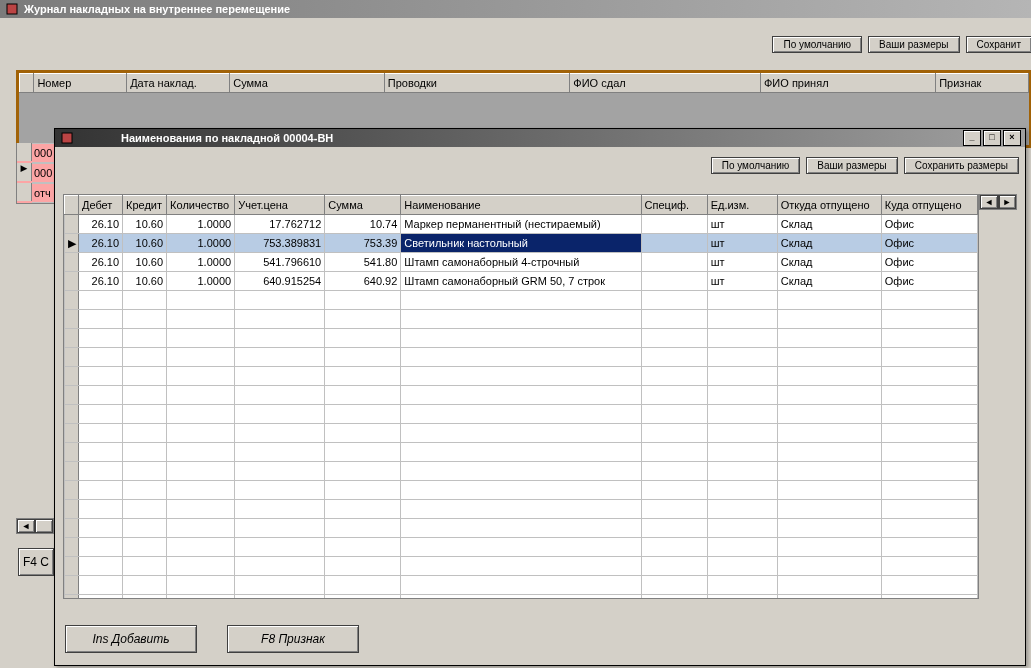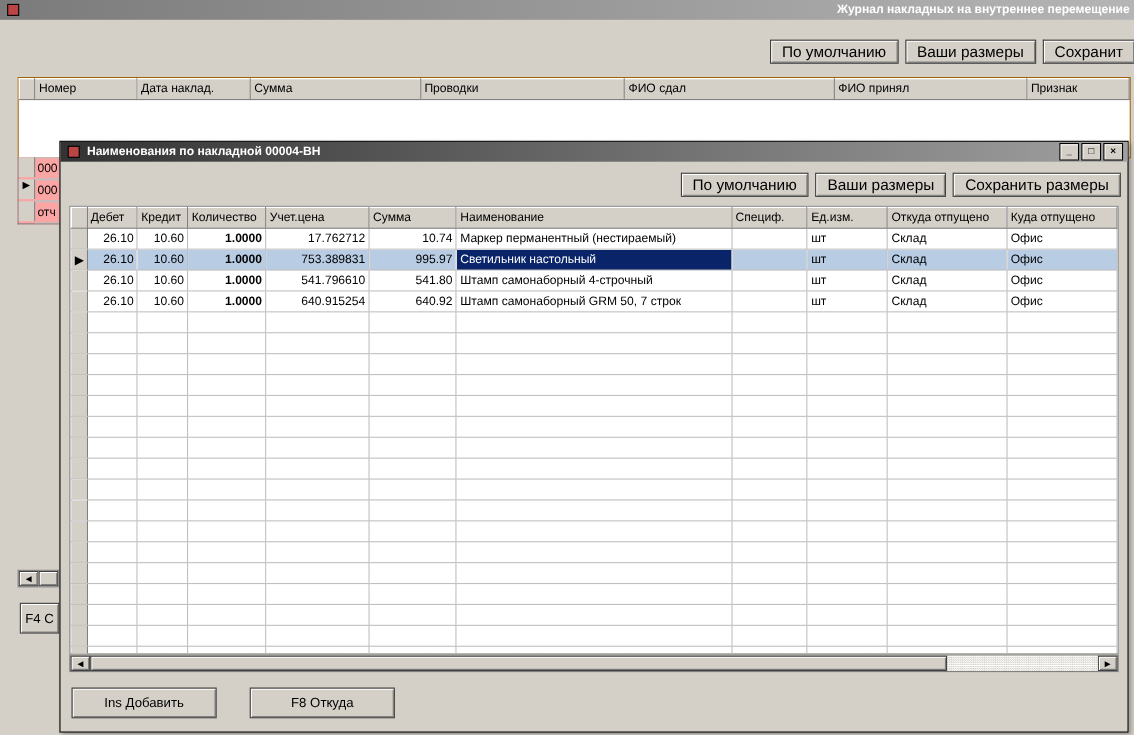--- a/index.html
+++ b/index.html
@@ -16,23 +16,22 @@
   }
   .titlebar {
     display: flex;
     align-items: center;
     height: 18px;
     background: linear-gradient(to right, #7B7B7B, #B5B5B5);
     color: #fff;
     font-weight: bold;
     padding: 0 4px;
     box-sizing: border-box;
-    justify-content: space-between;
-  }
-  .titlebar.dark { background: linear-gradient(to right, #333333, #A0A0A0); }
+  }
+  .titlebar.dark { background: linear-gradient(to right, #333333, #A0A0A0); gap: 42px; }
   .titlebar .icon-slot {
     width: 16px; height: 16px;
     margin-right: 4px;
     display: flex; align-items: center; justify-content: center;
   }
   .titlebar .spacer { flex: 1; }
   .winctl { display: flex; gap: 2px; }
   .winbtn {
     width: 16px; height: 14px;
     background: #D4D0C8;
@@ -61,21 +60,21 @@
     padding: 10px 6px 8px 6px;
     gap: 6px;
   }
   .toolbar.partial { padding-right: 0; overflow: hidden; }
 
   .btn {
     border: 1px solid #404040;
     background: #D4D0C8;
     box-shadow: inset 1px 1px 0 #fff, inset -1px -1px 0 #808080;
     padding: 2px 10px;
-    font-size: 14px;
+    font-size: 10px;
     white-space: nowrap;
     cursor: default;
   }
   .btn.cut { border-right: none; }
 
   .bigbtn {
     border: 1px solid #404040;
     background: #D4D0C8;
     box-shadow: inset 1px 1px 0 #fff, inset -1px -1px 0 #808080;
     padding: 6px 0;
@@ -101,21 +100,21 @@
   table.grid th {
     background: #D4D0C8;
     font-weight: normal;
     text-align: left;
     border-top: 1px solid #fff;
     border-left: 1px solid #fff;
     border-right: 1px solid #808080;
     border-bottom: 1px solid #808080;
   }
   .num { text-align: right; }
-  .bold { font-weight: bold; }
+  .bold { font-weight: normal; }
 
   tr.selected td {
     background: #0A246A;
     color: #fff;
   }
   tr.selected-light td.light { background: #B8CCE4; color: #000; }
 
   .rowmarker {
     width: 14px; min-width: 14px;
     background: #D4D0C8 !important;
@@ -151,52 +150,53 @@
     border: 1px solid #404040;
     box-shadow: inset 1px 1px 0 #fff, inset -1px -1px 0 #808080;
     box-sizing: border-box;
   }
 
   
   .outer-grid-wrap {
     position: absolute;
     left: 16px; top: 70px;
     width: 1010px; height: 72px;
-    background: #ffffff;
-    border: 1px solid #a16207;
+    background: #a3a3a3;
+    border: 3px solid #a16207;
   }
 
   .peek-col {
     position: absolute;
     left: 16px;
     width: 40px;
     background: #fca5a5;
     border: 1px solid #808080;
     border-top: none;
   }
   .peek-row { border-top: 1px solid #C0C0C0; border-bottom: 1px solid #C0C0C0; padding: 1px 2px; height: 16px; display:flex; align-items:center; }
   .peek-marker { width:14px; border-right:1px solid #808080; background:#D4D0C8; }
 
   .inner-grid-area {
-    margin: 0 8px;
+    margin: 12px 8px;
     flex: 1;
-    display: flex; flex-direction: column;
+    display: flex; 
     min-height: 0;
   }
   .inner-grid-scroll {
     flex: 1;
     overflow: hidden;
     background: #fff;
     border: 1px solid #808080;
   }
 
   .inner-buttons {
     display: flex;
     padding: 14px 10px 12px 10px;
     gap: 30px;
+    font-style: italic;
   }
   .inner-buttons .spacer { flex: 1; }
   .inner-buttons .bigbtn { width: 130px; }
 
 </style>
 </head>
 <body>
 
 <div class="titlebar">
   <span class="icon-slot">
@@ -334,21 +334,21 @@
               <td class="">шт</td>
               <td class="">Склад</td>
               <td class="">Офис</td>
             </tr>
             <tr class="selected selected-light">
               <td class="rowmarker">▶</td>
               <td class="num light">26.10</td>
               <td class="num light">10.60</td>
               <td class="num bold light">1.0000</td>
               <td class="num light">753.389831</td>
-              <td class="num light">995.97</td>
+              <td class="num light">753.39</td>
               <td>Светильник настольный</td>
               <td class="light"></td>
               <td class="light">шт</td>
               <td class="light">Склад</td>
               <td class="light">Офис</td>
             </tr>
             <tr>
               <td class="rowmarker"></td>
               <td class="num ">26.10</td>
               <td class="num ">10.60</td>
@@ -602,16 +602,16 @@
       <div class="sbtn">◄</div>
       <div class="strack">
         <div class="sthumb" style="left:0; width:85%;"></div>
       </div>
       <div class="sbtn">►</div>
     </div>
   </div>
 
   <div class="inner-buttons">
     <div class="bigbtn">Ins Добавить</div>
-    <div class="bigbtn">F8 Откуда</div>
+    <div class="bigbtn">F8 Признак</div>
     <div class="spacer"></div>
   </div>
 </div>
 
 </body></html>

